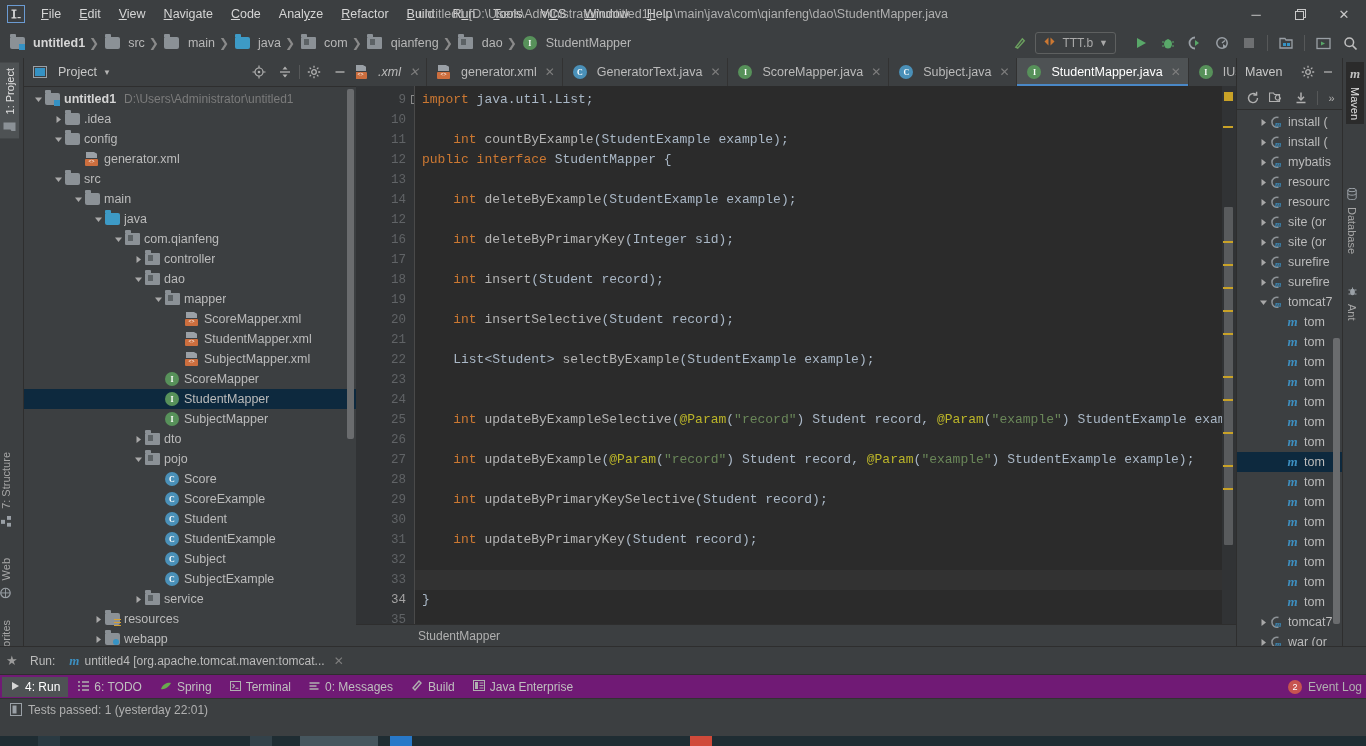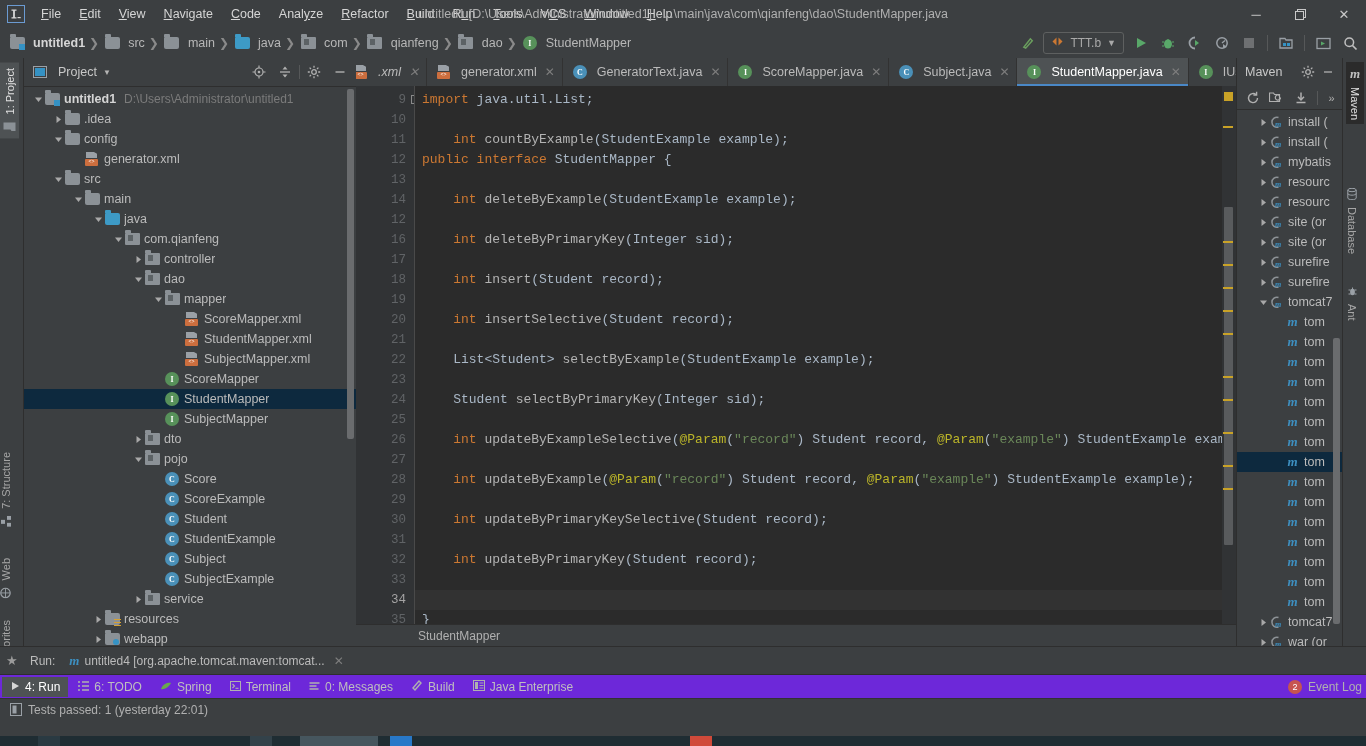--- a/index.html
+++ b/index.html
@@ -43,21 +43,21 @@
     height:30px; background:#3c3f41; display:flex; align-items:center;
     padding-left:6px; position:relative;
   }
   .crumb { display:flex; align-items:center; gap:4px; padding:2px 2px 2px 3px; color:#b7b7b7; font-size:12.5px; }
   .crumb.bold { color:#d6d6d6; font-weight:bold; }
   .crumb-sep { color:#8a8a8a; padding:0 2px; font-size:12px; }
   .nav-right { position:absolute; right:4px; top:0; height:30px; display:flex; align-items:center; gap:3px; }
   .tool-ico { width:24px; height:24px; display:flex; align-items:center; justify-content:center; }
   .runconf {
     display:flex; align-items:center; gap:6px; border:1px solid #5e6060; border-radius:3px;
-    height:22px; padding:0 7px; color:#a9a9a9; font-size:12px; margin-right:2px;
+    height:22px; padding:0 7px; color:#a9a9a9; font-size:12px; margin-right:10px;
   }
 
   
   .body-row { display:flex; height:588px; }
 
   
   .vstrip {
     width:24px; background:#3c3f41; position:relative; flex:none;
     border-right:1px solid #2e2e2e;
   }
@@ -181,21 +181,21 @@
   .rstrip .vlabel.sel { background:#2b2b2b; color:#e0e0e0; padding:4px 3px; }
 
   
   .runpanel { height:28px; background:#3c3f41; display:flex; align-items:center;
               border-top:1px solid #2e2e2e; position:relative; }
   .runpanel .lbl { font-size:12px; color:#bbb; padding:0 8px 0 30px; }
   .runtab { display:flex; align-items:center; gap:5px; font-size:12px; color:#bbbbbb; padding:2px 6px; }
   .star { position:absolute; left:6px; color:#9b9b9b; font-size:13px; }
 
   
-  .twbar { height:24px; background:#6d28d9; display:flex; align-items:center; gap:2px;
+  .twbar { height:24px; background:#701a75; display:flex; align-items:center; gap:2px;
            border-top:1px solid #2e2e2e; padding-left:2px; position:relative; }
   .twitem { display:flex; align-items:center; gap:5px; font-size:12px; color:#bfbfbf; padding:3px 8px; }
   .twitem.active { background:#4e5254; color:#fff; }
   .tw-right { position:absolute; right:4px; display:flex; align-items:center; gap:6px; }
 
   
   .statusbar { height:22px; background:#3c3f41; display:flex; align-items:center; font-size:12px;
                color:#b0b0b0; padding-left:8px; position:relative; border-top:1px solid #323232;}
   .badge-red { background:#c75450; color:#fff; border-radius:50%; width:14px; height:14px;
                display:flex; align-items:center; justify-content:center; font-size:9px; }
@@ -855,21 +855,20 @@
             <div class="cline"><span class="pl">    </span><span class="kw">int </span><span class="mth">deleteByExample</span><span class="pl">(StudentExample example);</span></div>
             <div class="cline">&nbsp;</div>
             <div class="cline"><span class="pl">    </span><span class="kw">int </span><span class="mth">deleteByPrimaryKey</span><span class="pl">(Integer sid);</span></div>
             <div class="cline">&nbsp;</div>
             <div class="cline"><span class="pl">    </span><span class="kw">int </span><span class="mth">insert</span><span class="pl">(Student record);</span></div>
             <div class="cline">&nbsp;</div>
             <div class="cline"><span class="pl">    </span><span class="kw">int </span><span class="mth">insertSelective</span><span class="pl">(Student record);</span></div>
             <div class="cline">&nbsp;</div>
             <div class="cline"><span class="pl">    List&lt;Student&gt; </span><span class="mth">selectByExample</span><span class="pl">(StudentExample example);</span></div>
             <div class="cline">&nbsp;</div>
-            <div class="cline"><span class="pl">    Student </span><span class="mth">selectByPrimaryKey</span><span class="pl">(Integer sid);</span></div>
             <div class="cline">&nbsp;</div>
             <div class="cline"><span class="pl">    </span><span class="kw">int </span><span class="mth">updateByExampleSelective</span><span class="pl">(</span><span class="ann">@Param</span><span class="pl">(</span><span class="str">"record"</span><span class="pl">) Student record, </span><span class="ann">@Param</span><span class="pl">(</span><span class="str">"example"</span><span class="pl">) StudentExample example);</span></div>
             <div class="cline">&nbsp;</div>
             <div class="cline"><span class="pl">    </span><span class="kw">int </span><span class="mth">updateByExample</span><span class="pl">(</span><span class="ann">@Param</span><span class="pl">(</span><span class="str">"record"</span><span class="pl">) Student record, </span><span class="ann">@Param</span><span class="pl">(</span><span class="str">"example"</span><span class="pl">) StudentExample example);</span></div>
             <div class="cline">&nbsp;</div>
             <div class="cline"><span class="pl">    </span><span class="kw">int </span><span class="mth">updateByPrimaryKeySelective</span><span class="pl">(Student record);</span></div>
             <div class="cline">&nbsp;</div>
             <div class="cline"><span class="pl">    </span><span class="kw">int </span><span class="mth">updateByPrimaryKey</span><span class="pl">(Student record);</span></div>
             <div class="cline">&nbsp;</div>
             <div class="cline highlight">&nbsp;</div>

